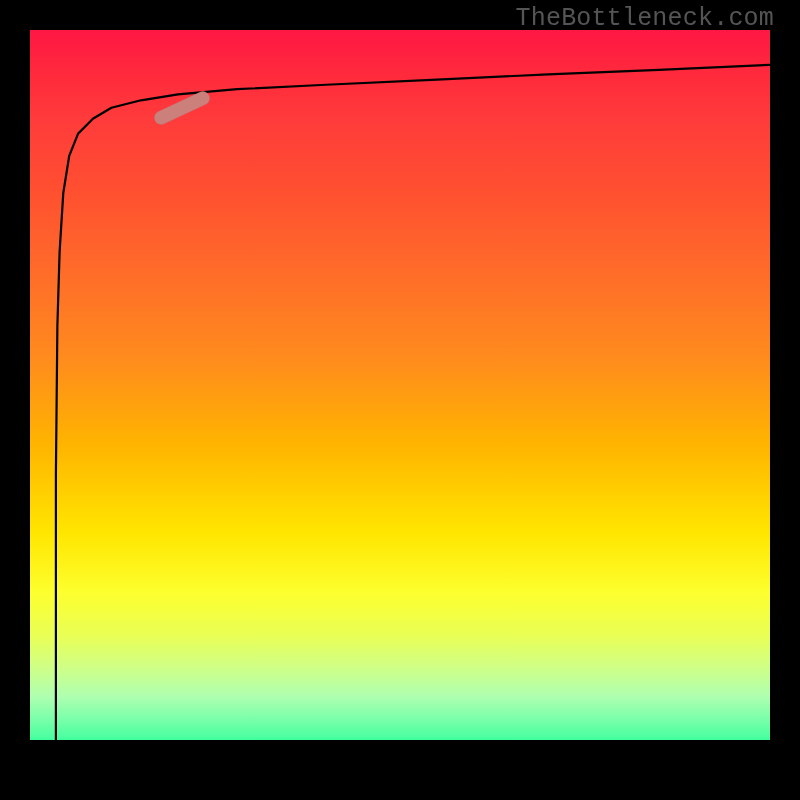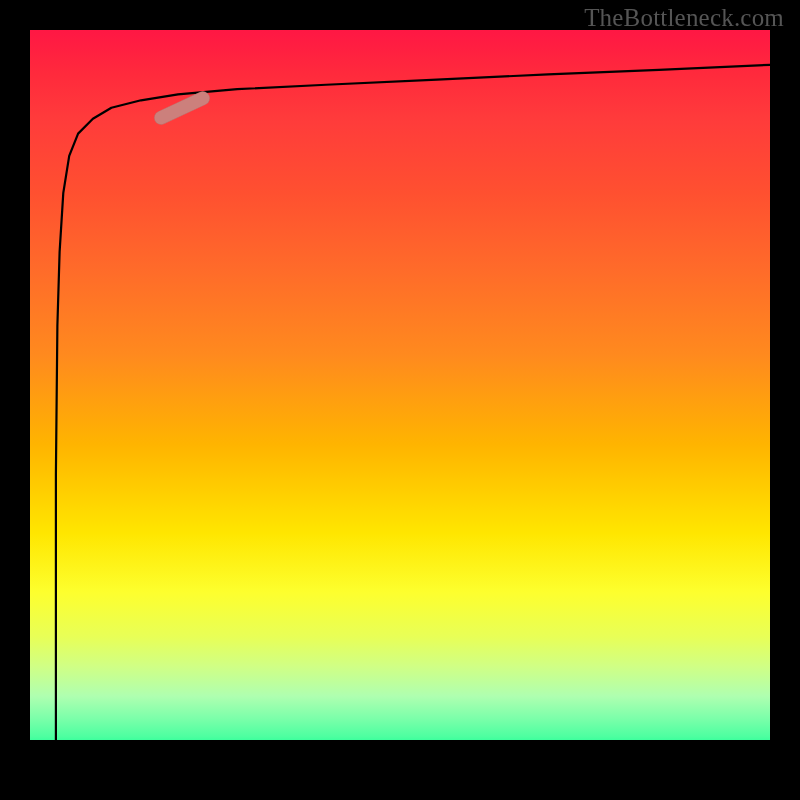--- a/index.html
+++ b/index.html
@@ -50,22 +50,22 @@
     left: 0;
     top: 0;
     width: 30px;
     height: 800px;
     background: #000;
     z-index: 2;
   }
   .watermark {
     position: absolute;
     top: 4px;
-    right: 16px;
-    font-family: Liberation Serif, serif;
+    right: 26px;
+    font-family: Liberation Mono, monospace;
     font-size: 25px;
     color: #555555;
     z-index: 5;
     letter-spacing: 0.2px;
   }
   svg.curve {
     position: absolute;
     left: 30px;
     top: 30px;
     width: 740px;

